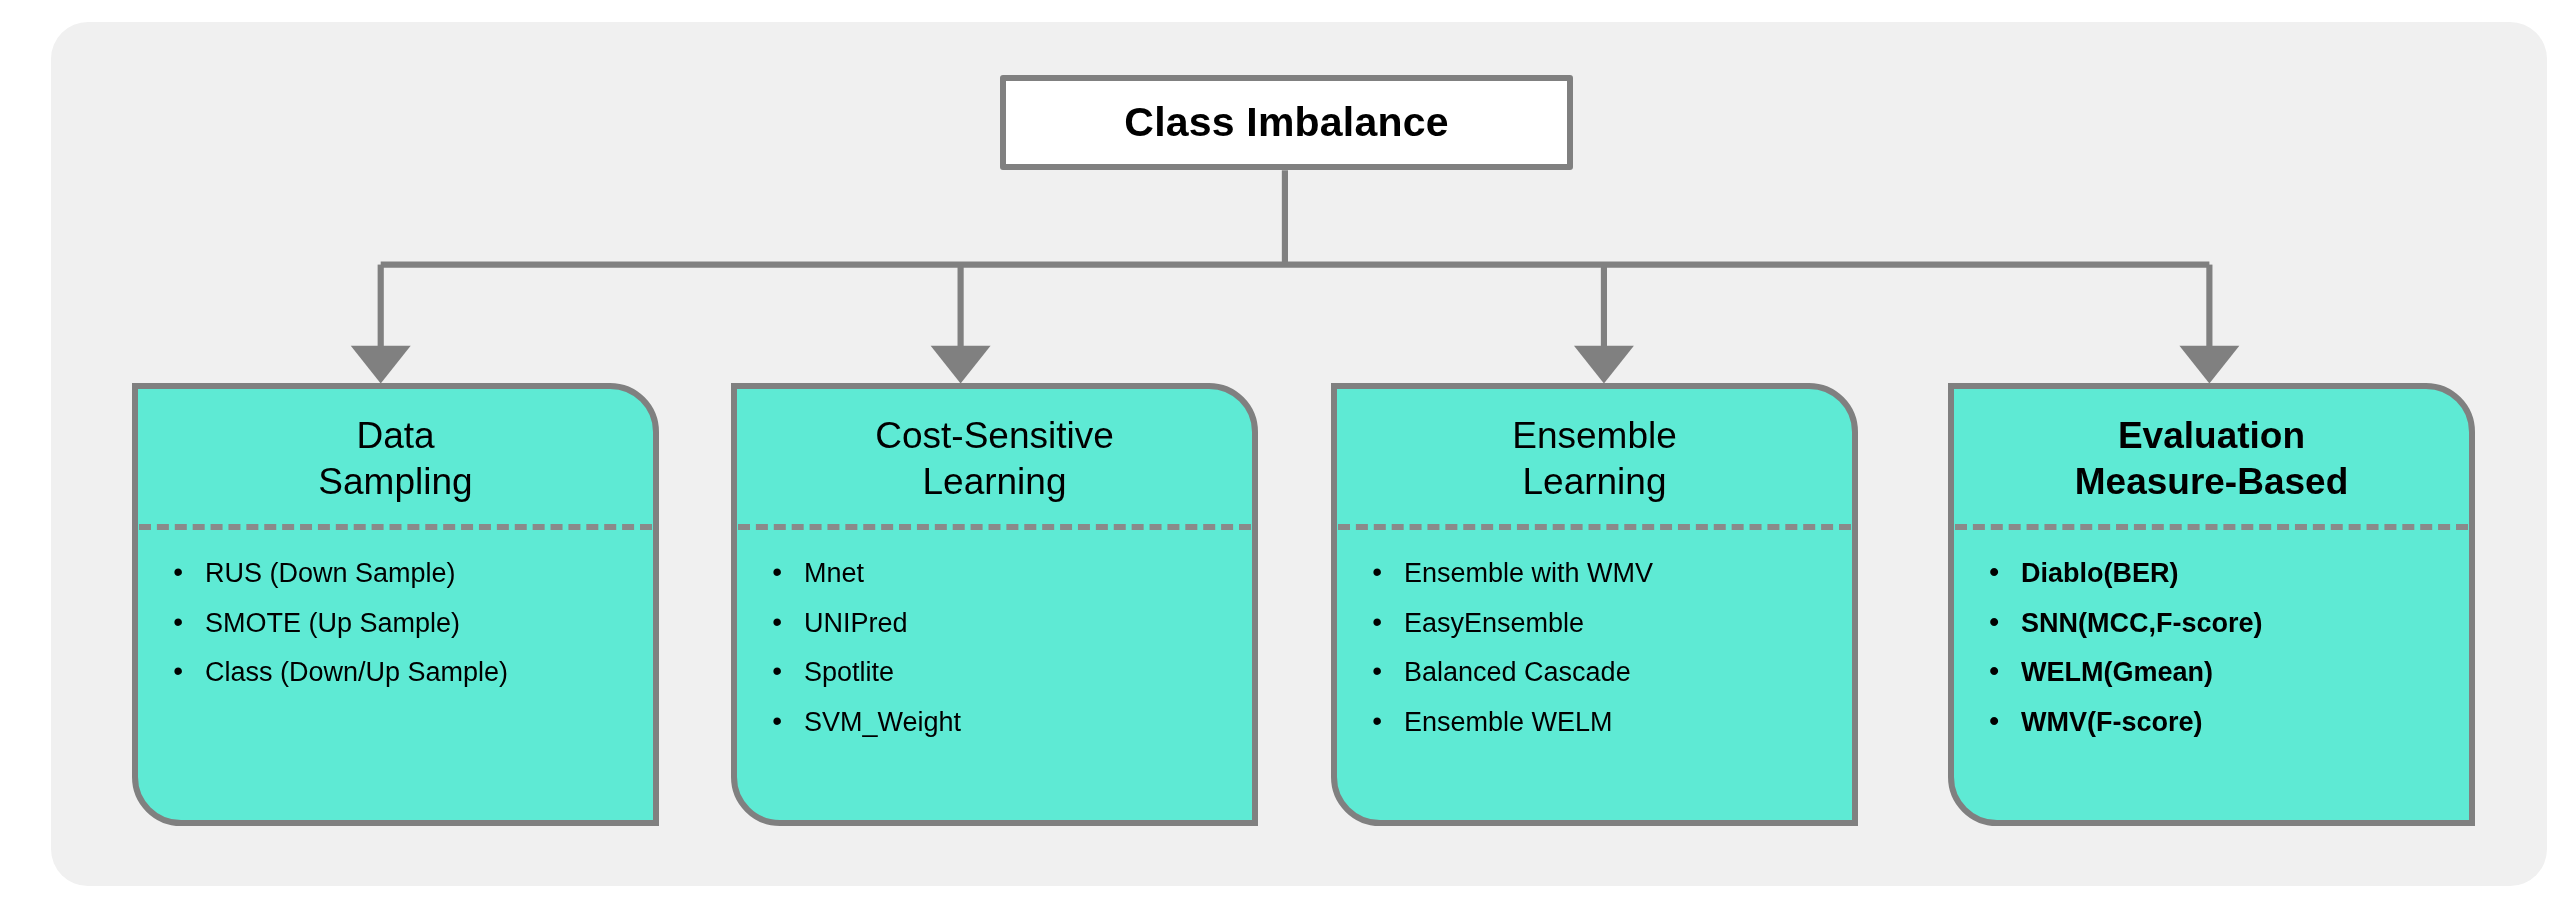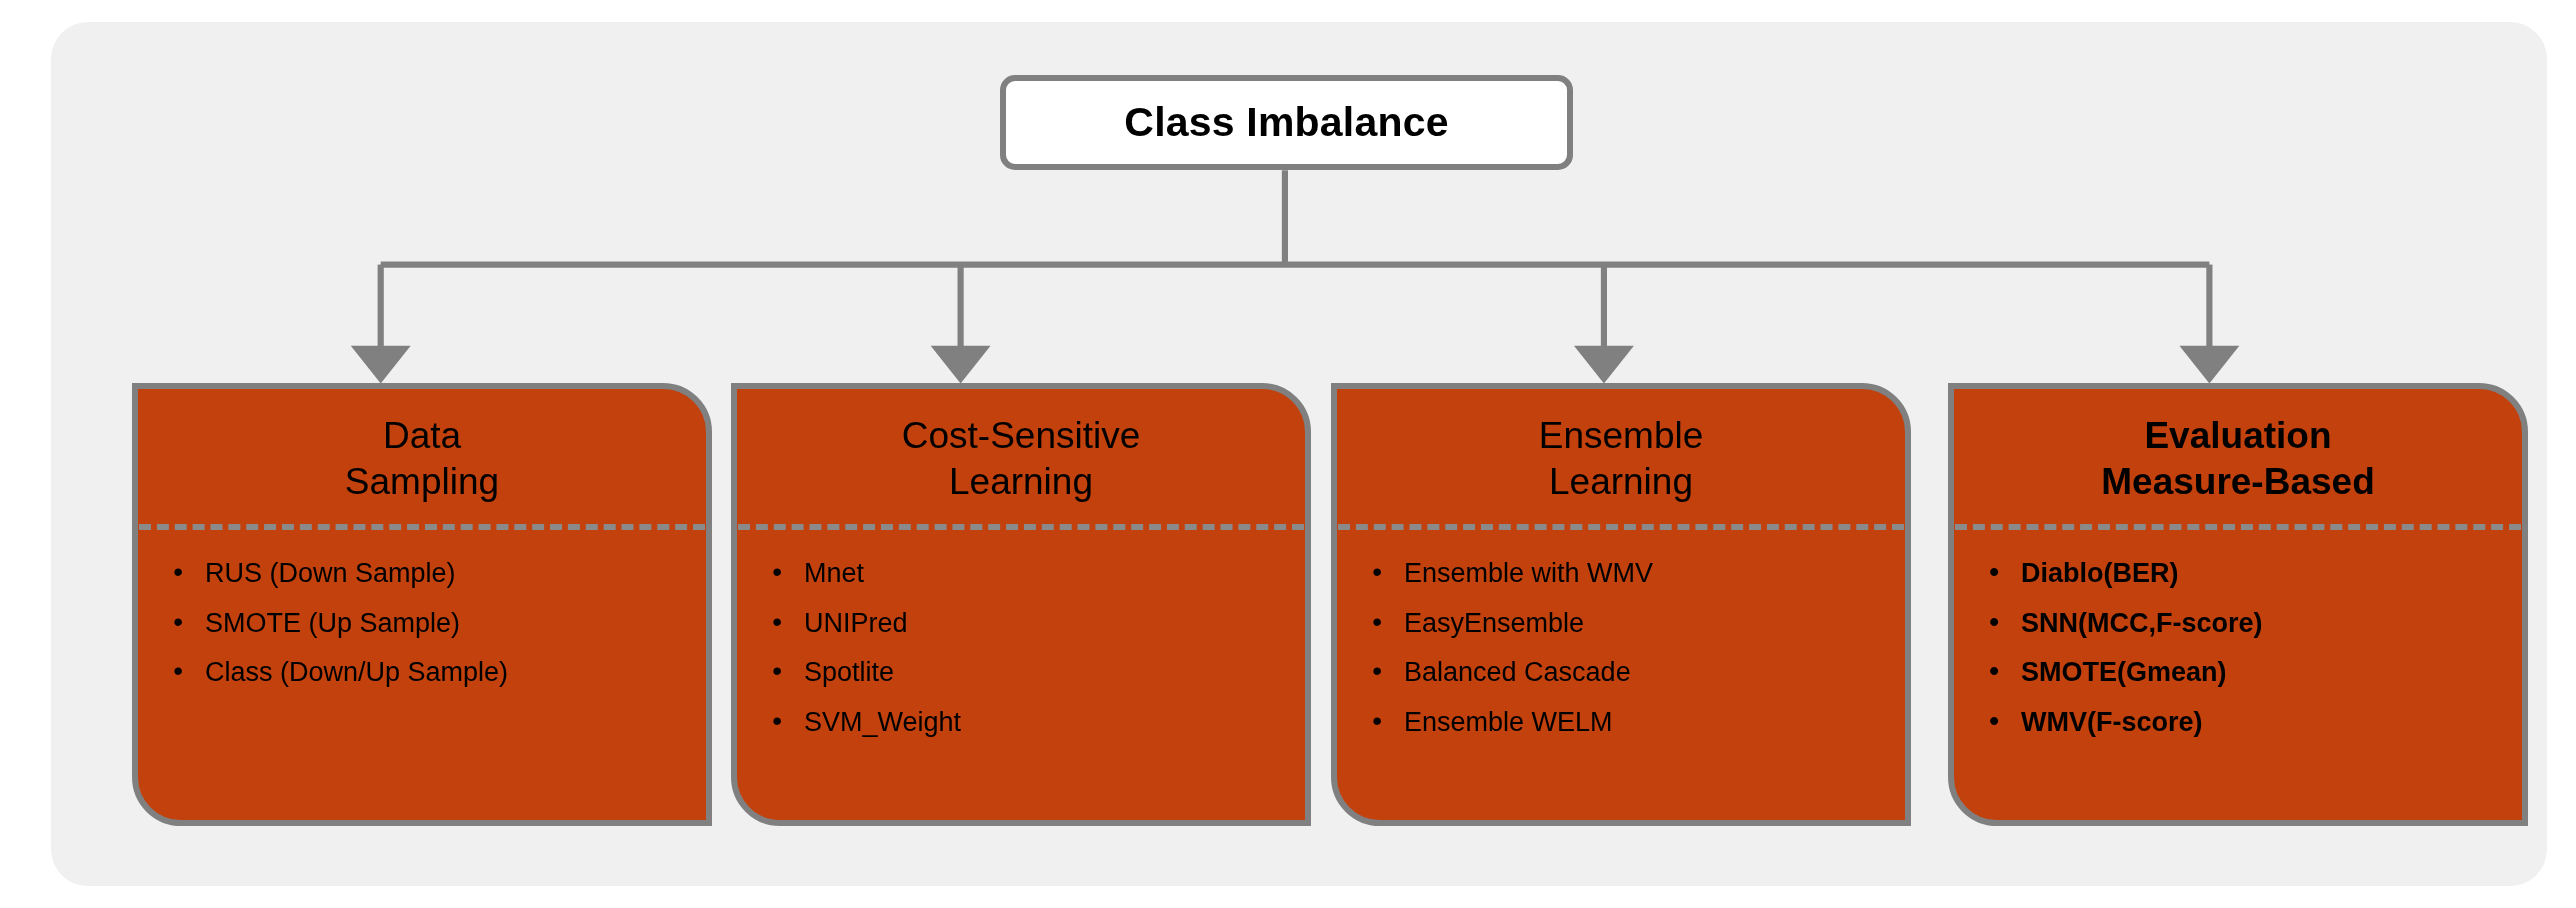--- a/index.html
+++ b/index.html
@@ -43,41 +43,41 @@
 
   
   .root-node {
     position: absolute;
     left: 1000px;
     top: 75px;
     width: 573px;
     height: 95px;
     background: #ffffff;
     border: 6.2px solid #808080;
-    border-radius: 15px;
+    border-radius: 3px;
     box-sizing: border-box;
     display: flex;
     align-items: center;
     justify-content: center;
   }
   .root-label {
     font-size: 41px;
     font-weight: bold;
     color: #000000;
     letter-spacing: 0.2px;
     white-space: nowrap;
   }
 
   
   .card {
     position: absolute;
     top: 383px;
-    width: 580px;
+    width: 527px;
     height: 443px;
-    background: #c2410c;
+    background: #5eead4;
     border: 6.2px solid #808080;
     box-sizing: border-box;
     
     border-radius: 0 49px 0 49px;
   }
   .card-1 { left: 132px; }
   .card-2 { left: 731px; }
   .card-3 { left: 1331px; }
   .card-4 { left: 1948px; font-weight: bold; }
 
@@ -200,19 +200,19 @@
 
   <div class="card card-4">
     <div class="card-header">
       <div class="line">Evaluation</div>
       <div class="line">Measure-Based</div>
     </div>
     <div class="divider"></div>
     <ul class="card-list">
       <li>Diablo(BER)</li>
       <li>SNN(MCC,F-score)</li>
-      <li>SMOTE(Gmean)</li>
+      <li>WELM(Gmean)</li>
       <li>WMV(F-score)</li>
     </ul>
   </div>
 
 </div>
 
 
 </body></html>

